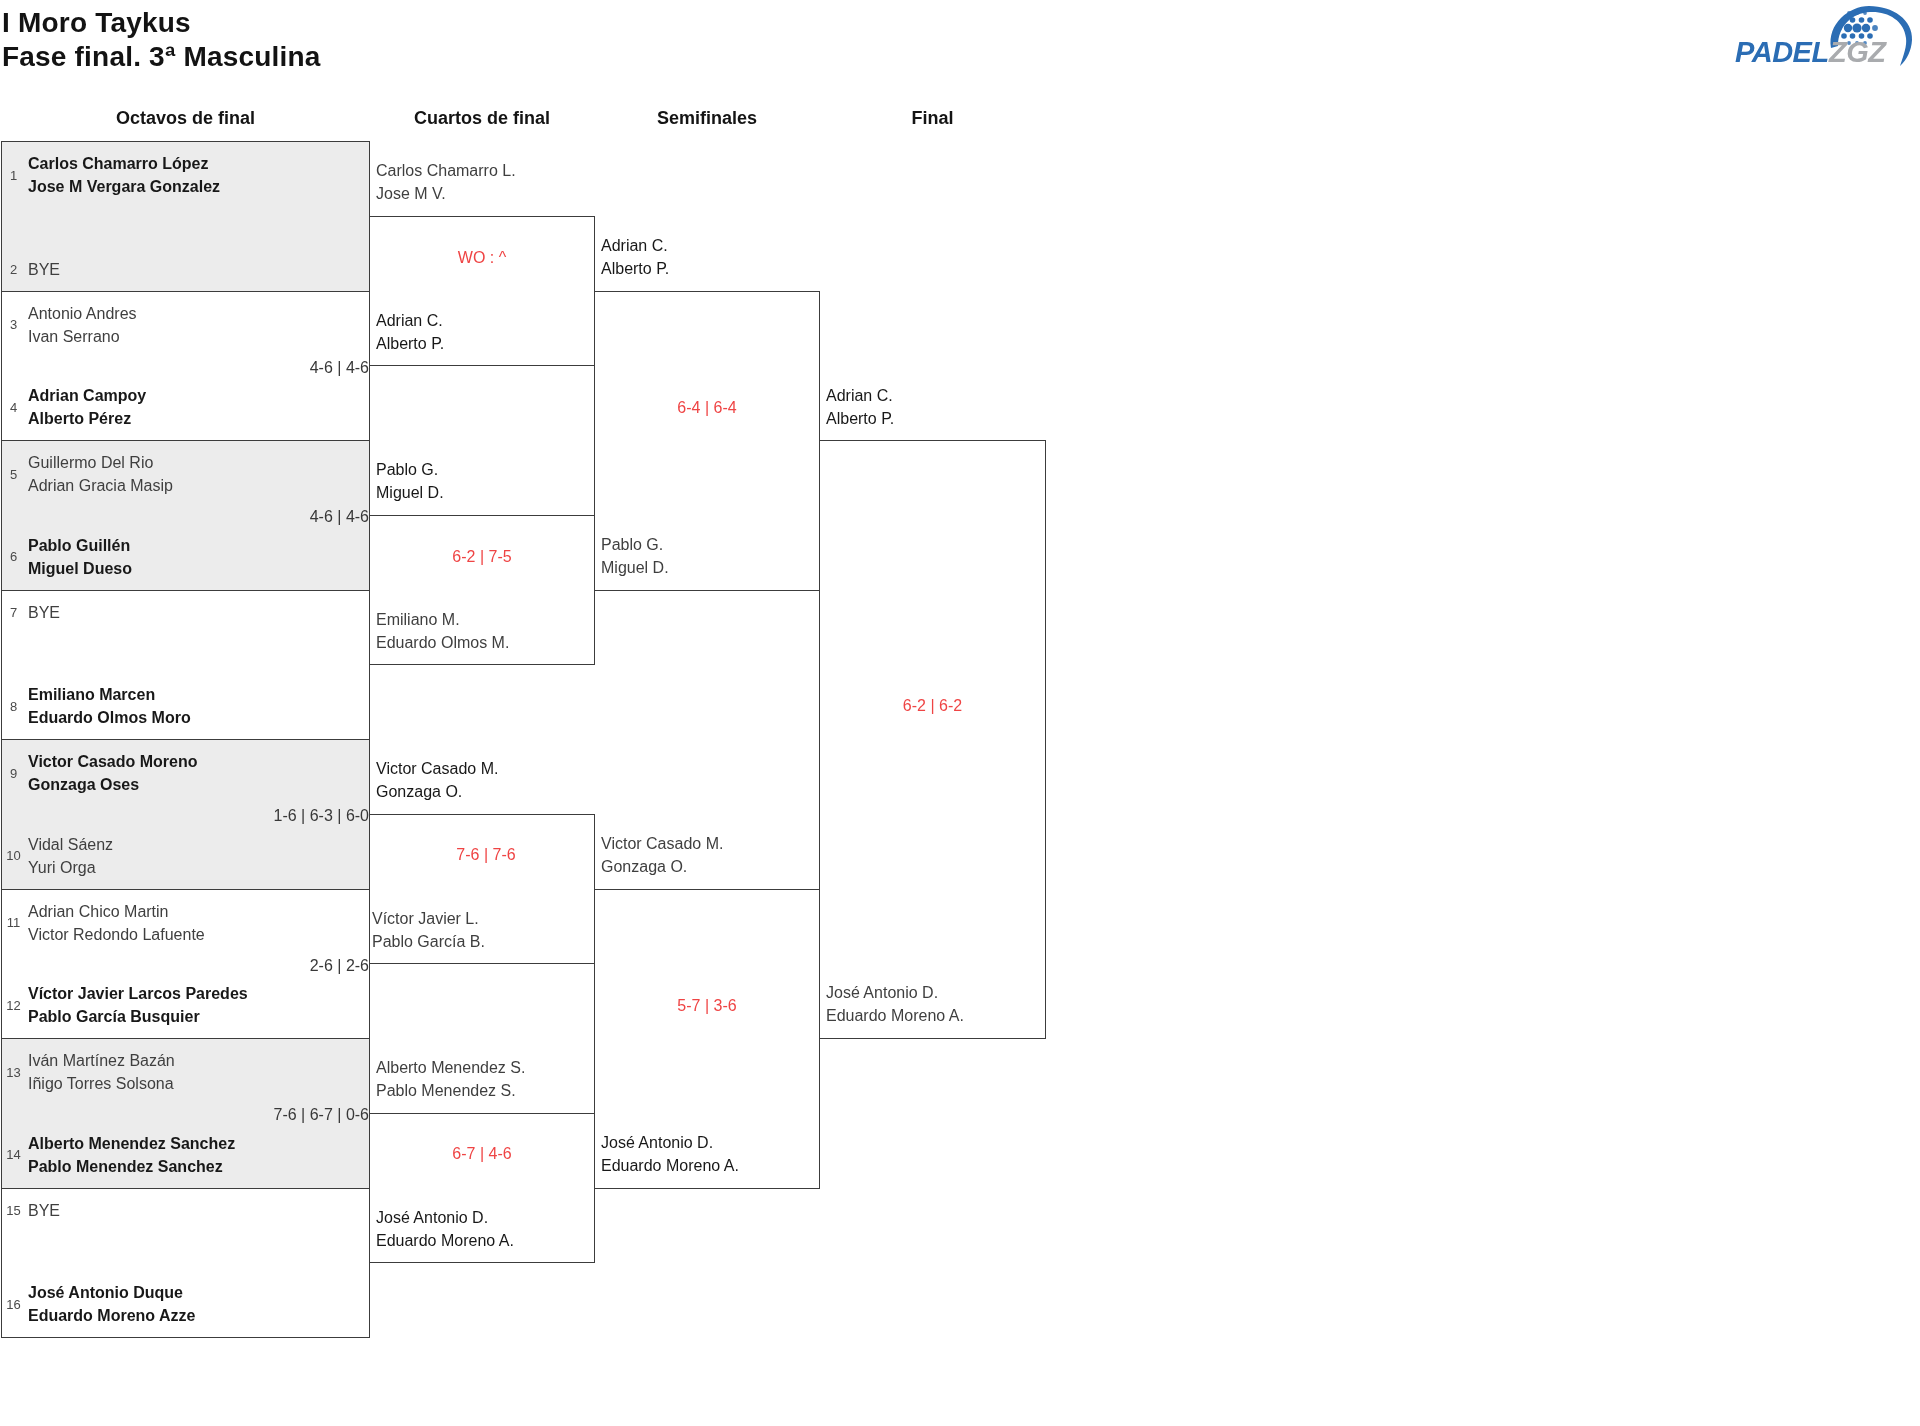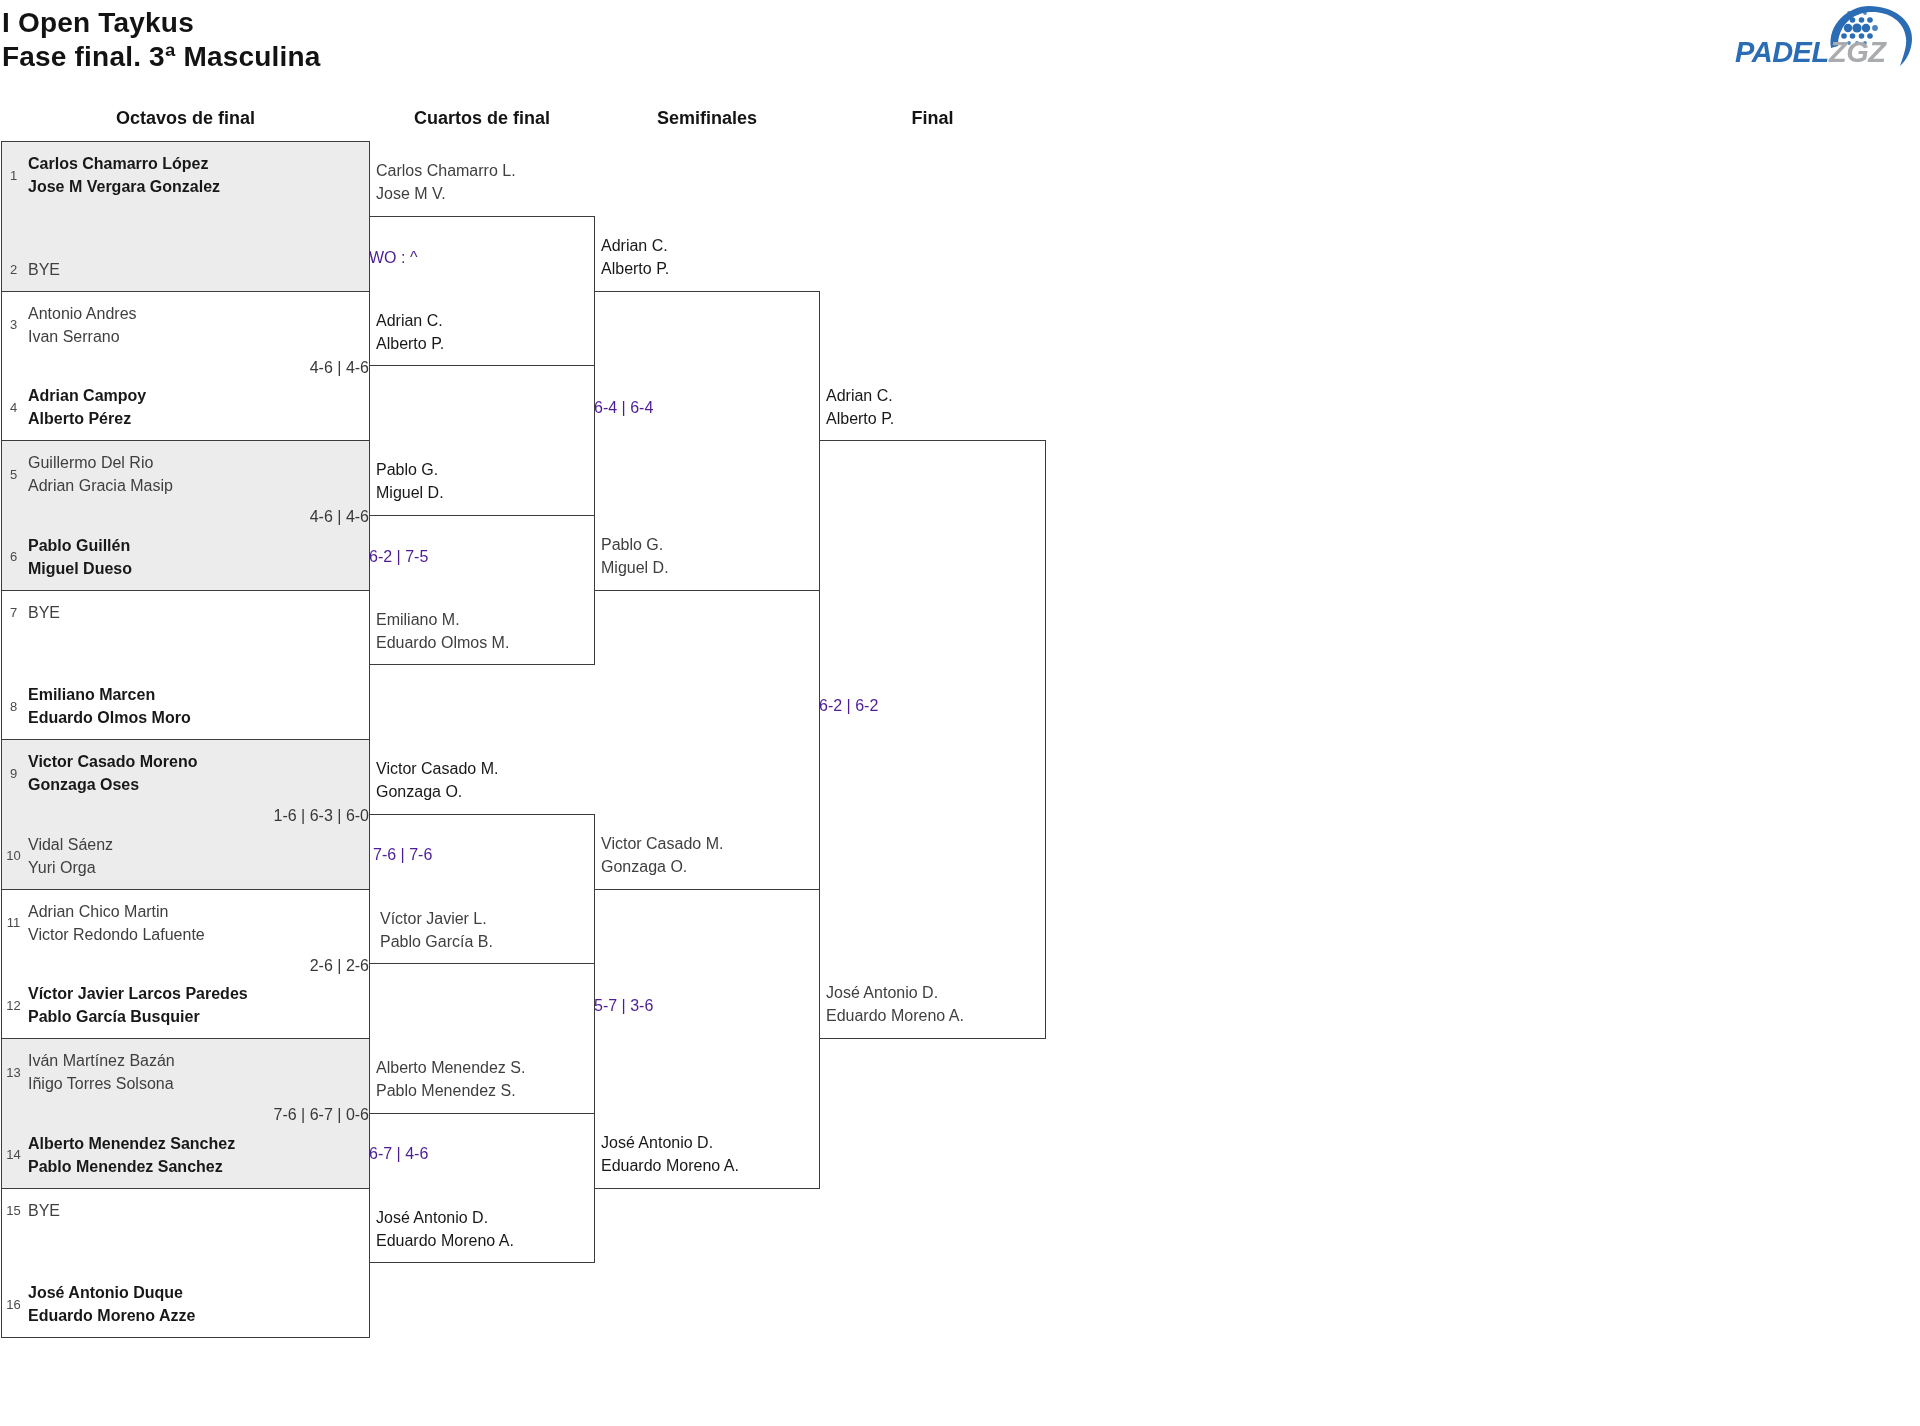--- a/index.html
+++ b/index.html
@@ -28,29 +28,29 @@
   .oscore{position:absolute;top:64px;left:0;width:100%;height:23px;line-height:23px;
           text-align:right;font-size:16px;color:#383838;}
 
   
   .mbox{position:absolute;border:1px solid #3c3c3c;box-sizing:border-box;background:transparent;}
 
   
   .lbl{position:absolute;width:216px;font-size:16px;line-height:23px;color:#3f3f3f;}
   .lbl.win{font-weight:400;color:#181818;}
 
-  .mscore{position:absolute;height:22px;line-height:22px;text-align:left;font-size:16px;color:#4c1d95;}
+  .mscore{position:absolute;height:22px;line-height:22px;text-align:center;font-size:16px;color:#ef4444;}
 </style>
 </head>
 <body>
 
 <div class="stage">
 
   <div class="title">
-    <div>I Open Taykus</div>
+    <div>I Moro Taykus</div>
     <div>Fase final. 3ª Masculina</div>
   </div>
 
   <svg class="logo" width="182" height="72" viewBox="0 0 182 72">
     <g>
       <path d="M 96 44 C 92 20, 114 2, 134 2 C 158 2, 178 16, 177 36 C 176.5 46, 172 56, 165 62
                C 169 50, 172 42, 171 34 C 169 16, 152 7, 135 8 C 117 9, 103 22, 103 42 Z" fill="#2b6db4"></path>
       <g fill="#2b6db4">
         <circle cx="114" cy="9" r="1.9" fill-opacity="0.8"></circle>
           <circle cx="122" cy="9" r="1.9" fill-opacity="0.8"></circle>
@@ -246,21 +246,21 @@
   <div class="lbl" style="left:376px;top:608px">
     <div>Emiliano M.</div>
       <div>Eduardo Olmos M.</div>
   </div>
 
   <div class="lbl win" style="left:376px;top:757px">
     <div>Victor Casado M.</div>
       <div>Gonzaga O.</div>
   </div>
   <div class="mscore" style="left:373px;top:844.25px;width:226px">7-6 | 7-6</div>
-  <div class="lbl" style="left:380px;top:906.5px">
+  <div class="lbl" style="left:372px;top:906.5px">
     <div>Víctor Javier L.</div>
       <div>Pablo García B.</div>
   </div>
 
   <div class="lbl" style="left:376px;top:1056px">
     <div>Alberto Menendez S.</div>
       <div>Pablo Menendez S.</div>
   </div>
   <div class="mscore" style="left:369px;top:1143.25px;width:226px">6-7 | 4-6</div>
   <div class="lbl win" style="left:376px;top:1205.5px">

